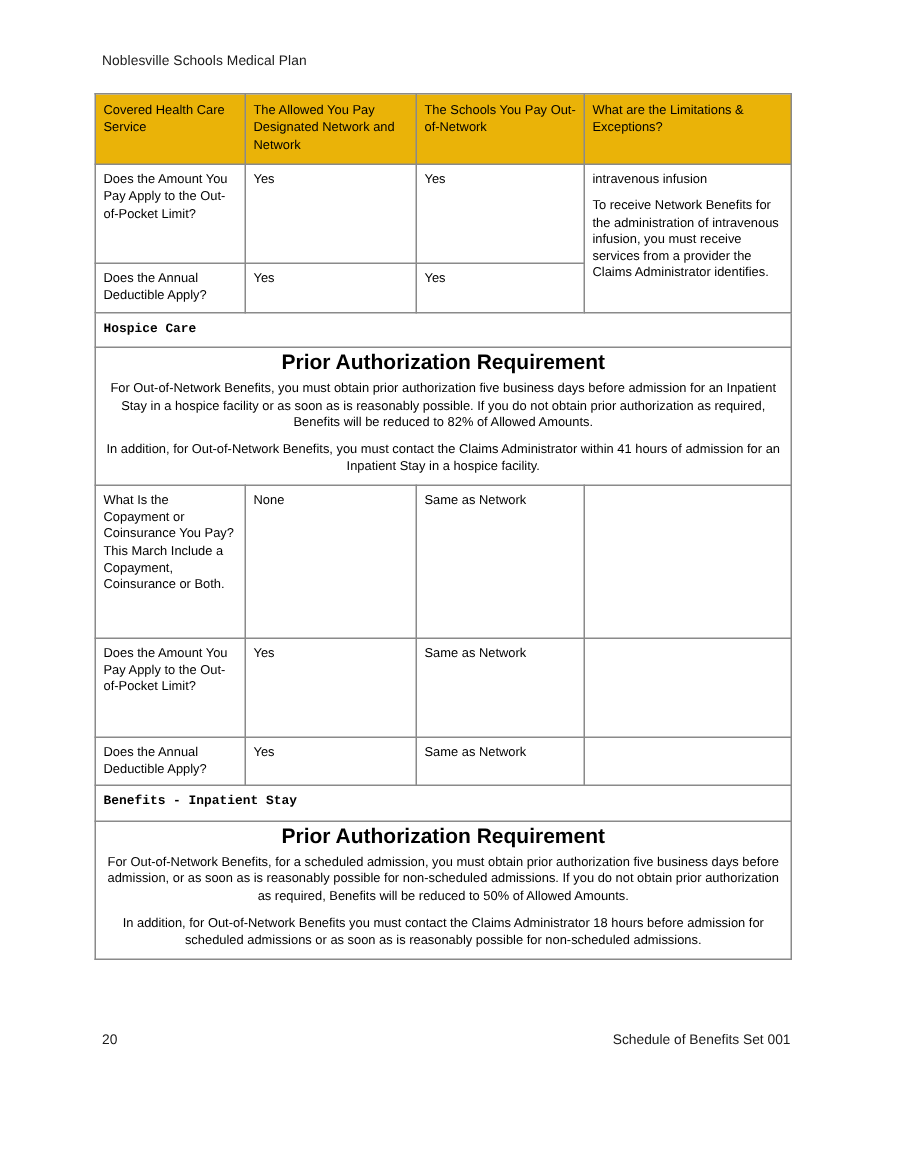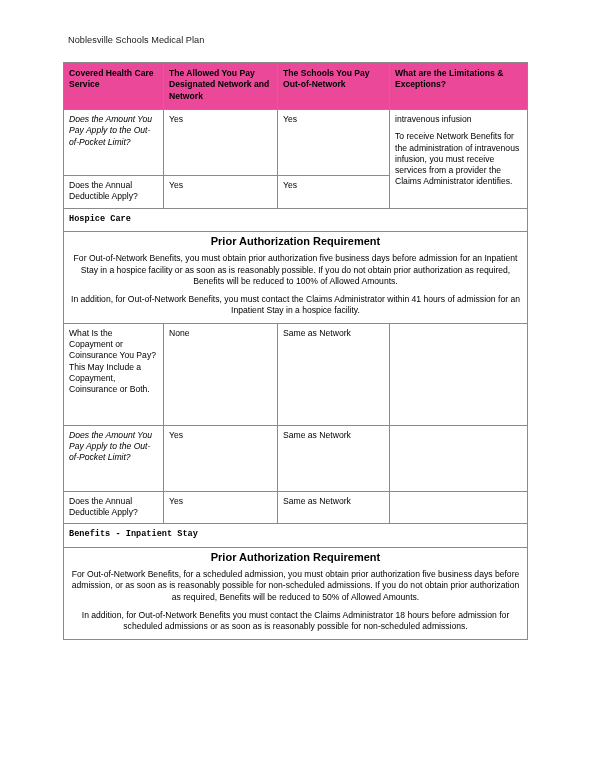--- a/index.html
+++ b/index.html
@@ -43,22 +43,22 @@
     line-height: 11.2px;
   }
   .sob-table td, .sob-table th {
     border: 1px solid #8a8a8a;
     vertical-align: top;
     padding: 4px 5px 5px 5px;
     text-align: left;
     font-weight: normal;
   }
   .sob-table th {
-    background: #ec4899;
-    font-weight: bold;
+    background: #eab308;
+    font-weight: normal;
     font-size: 8.6px;
     line-height: 11.4px;
     padding-top: 5px;
     padding-bottom: 7px;
     margin-top: 16px;
   }
   col.c1 { width: 100px; }
   col.c2 { width: 114px; }
   col.c3 { width: 112px; }
   col.c4 { width: 138px; }
@@ -69,37 +69,37 @@
     padding-bottom: 6px;
     font-family: Liberation Mono, monospace;
   }
   .pa-cell {
     padding: 6px 8px 7px 8px;
   }
   .pa-title {
     font-weight: bold;
     text-align: center;
     margin: 0 0 6px 0;
-    font-size: 11px;
+    font-size: 14px;
   }
   .pa-para {
     text-align: center;
     margin: 0 0 6px 0;
     line-height: 11.6px;
   }
   .pa-para.last {
     margin-bottom: 1px;
   }
   .lim-cell p {
     margin: 0 0 6px 0;
   }
   .lim-cell p:last-child {
     margin-bottom: 0;
   }
-  .cell-tall-a { height: 56px; font-style: italic; }
+  .cell-tall-a { height: 56px; }
   .footer {
     position: absolute;
     left: 68px;
     top: 688px;
     width: 459px;
     display: flex;
     justify-content: space-between;
     font-size: 9.2px;
     color: #1a1a1a;
   }
@@ -142,27 +142,27 @@
         <td>Yes</td>
       </tr>
 
       <tr class="section-row">
         <td colspan="4">Hospice Care</td>
       </tr>
 
       <tr>
         <td class="pa-cell" colspan="4">
           <div class="pa-title">Prior Authorization Requirement</div>
-          <p class="pa-para">For Out-of-Network Benefits, you must obtain prior authorization five business days before admission for an Inpatient Stay in a hospice facility or as soon as is reasonably possible. If you do not obtain prior authorization as required, Benefits will be reduced to 100% of Allowed Amounts.</p>
+          <p class="pa-para">For Out-of-Network Benefits, you must obtain prior authorization five business days before admission for an Inpatient Stay in a hospice facility or as soon as is reasonably possible. If you do not obtain prior authorization as required, Benefits will be reduced to 82% of Allowed Amounts.</p>
           <p class="pa-para last">In addition, for Out-of-Network Benefits, you must contact the Claims Administrator within 41 hours of admission for an Inpatient Stay in a hospice facility.</p>
         </td>
       </tr>
 
       <tr>
-        <td style="height:92px">What Is the Copayment or Coinsurance You Pay? This May Include a Copayment, Coinsurance or Both.</td>
+        <td style="height:92px">What Is the Copayment or Coinsurance You Pay? This March Include a Copayment, Coinsurance or Both.</td>
         <td>None</td>
         <td>Same as Network</td>
         <td></td>
       </tr>
       <tr>
         <td class="cell-tall-a">Does the Amount You Pay Apply to the Out-of-Pocket Limit?</td>
         <td>Yes</td>
         <td>Same as Network</td>
         <td></td>
       </tr>
@@ -180,14 +180,18 @@
       <tr>
         <td class="pa-cell" colspan="4">
           <div class="pa-title">Prior Authorization Requirement</div>
           <p class="pa-para">For Out-of-Network Benefits, for a scheduled admission, you must obtain prior authorization five business days before admission, or as soon as is reasonably possible for non-scheduled admissions. If you do not obtain prior authorization as required, Benefits will be reduced to 50% of Allowed Amounts.</p>
           <p class="pa-para last">In addition, for Out-of-Network Benefits you must contact the Claims Administrator 18 hours before admission for scheduled admissions or as soon as is reasonably possible for non-scheduled admissions.</p>
         </td>
       </tr>
     </tbody>
   </table>
 
+  <div class="footer">
+    <span>20</span>
+    <span>Schedule of Benefits Set 001</span>
+  </div>
 
 </div>
 
 </body></html>

